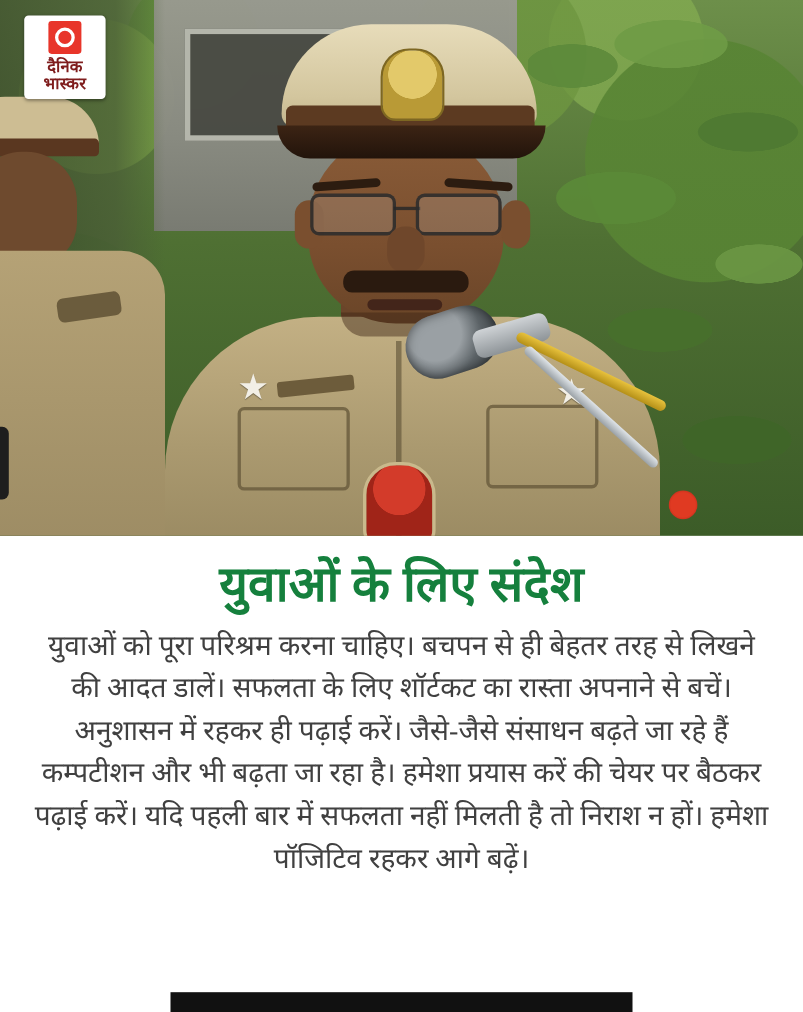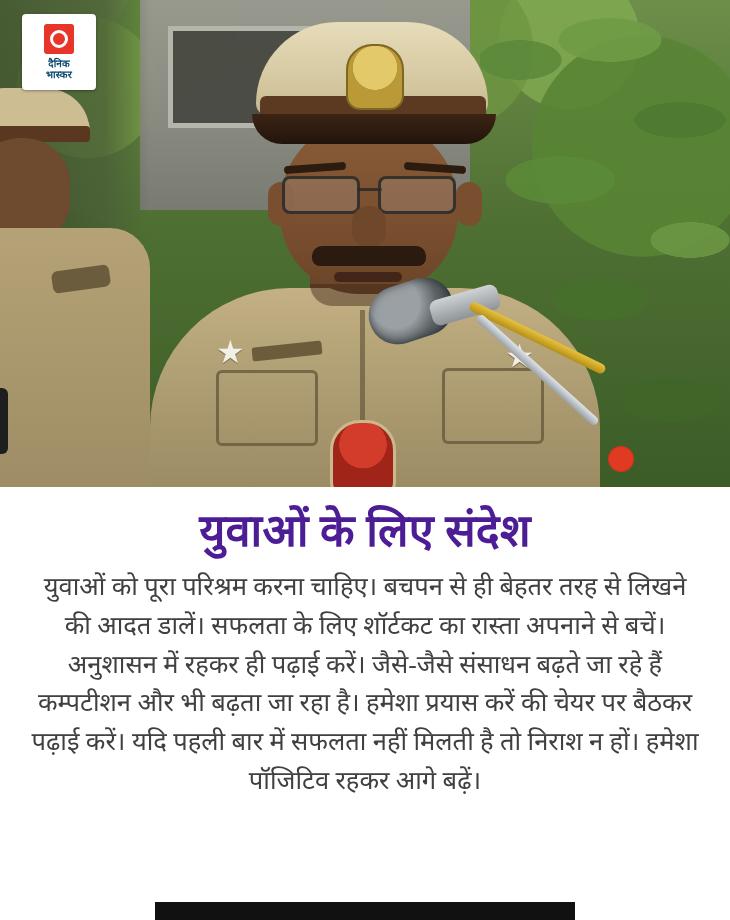--- a/index.html
+++ b/index.html
@@ -331,40 +331,40 @@
   .logo .logo-mark::before {
     content: "";
     position: absolute;
     left: 6px; top: 6px;
     width: 18px; height: 18px;
     border: 3px solid #ffffff;
     border-radius: 50%;
     box-sizing: border-box;
   }
   .logo .logo-l1, .logo .logo-l2 {
-    font-size: 10px;
+    font-size: 15px;
     font-weight: bold;
-    color: #0c4a6e;
+    color: #7f1d1d;
     line-height: 1.1;
     letter-spacing: .2px;
     text-align: right;
   }
 
   
   .content {
     padding: 14px 26px 0 26px;
     background: #ffffff;
   }
   .headline {
     text-align: center;
     font-family: "Liberation Serif", serif;
     font-weight: bold;
     font-size: 45px;
     line-height: 1.18;
-    color: #4c1d95;
+    color: #15803d;
     margin: 4px 0 10px 0;
     letter-spacing: .2px;
   }
   .body-text {
     font-family: "Liberation Serif", serif;
     font-size: 25.5px;
     line-height: 1.52;
     color: #404040;
     text-align: center;
     margin: 0 2px;

